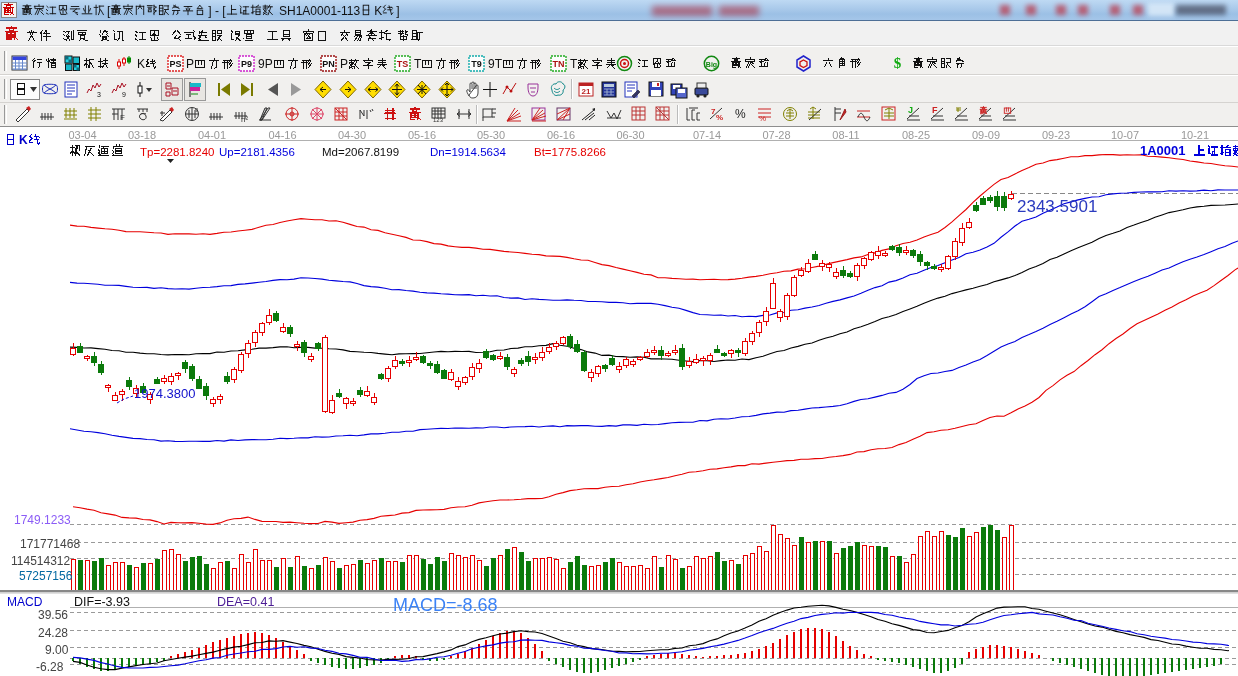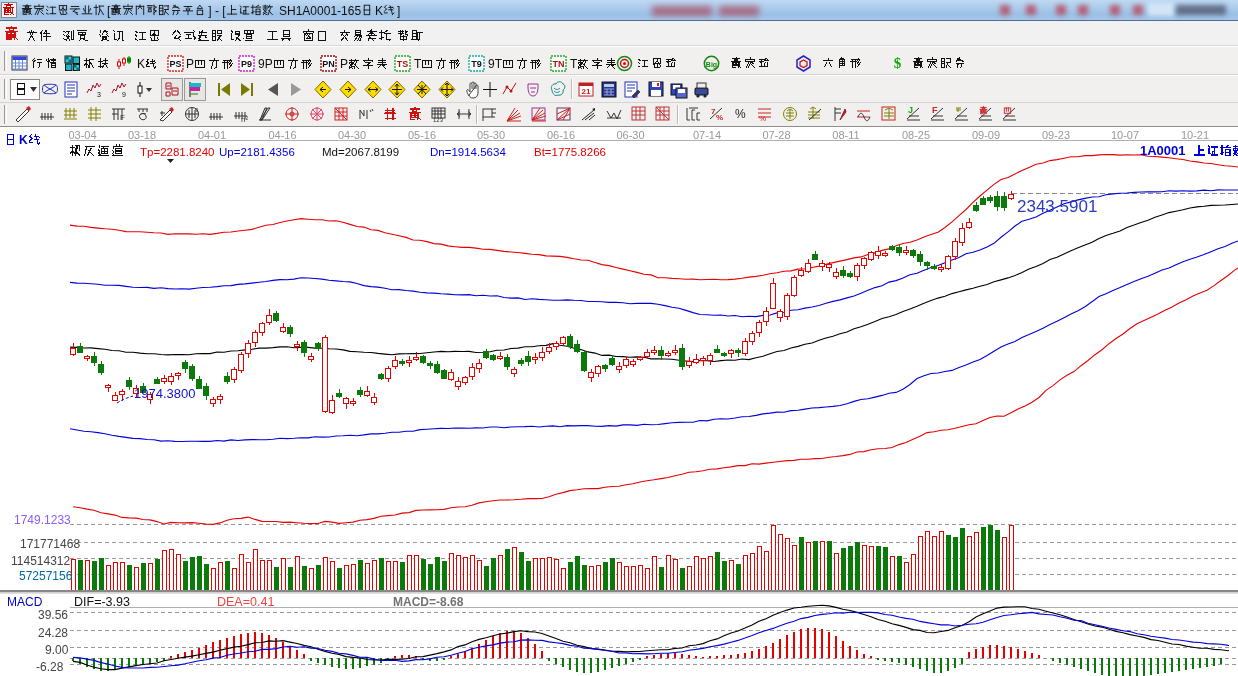--- a/index.html
+++ b/index.html
@@ -175,21 +175,21 @@
           <path d="M37.4 5.5L41.1 8.8"></path>
           <path d="M41.1 5.5L37.4 8.8"></path>
           <path d="M39.1 8.8L37.4 10.6"></path>
           <path d="M37.9 9.2L40.9 10.6"></path>
           <path d="M43.6 1.2L42.2 3.7"></path>
           <path d="M42.5 2.8H46.4"></path>
           <path d="M44.9 2.8L42.2 10.6"></path>
           <path d="M42.7 6.5L46.4 10.6"></path>
         </g>
       </svg>
-      <span class="lat" style="font-size:12px"> SH1A0001-165</span>
+      <span class="lat" style="font-size:12px"> SH1A0001-113</span>
       <svg width="14" height="13" viewBox="0 0 14 13" style="vertical-align:top" shape-rendering="crispEdges">
         <g stroke="#111" stroke-width="0.9" fill="none" stroke-linecap="square">
           <rect x="3.2" y="1.2" width="5.5" height="9.5"></rect>
           <path d="M3.2 6.0H8.8"></path>
         </g>
       </svg>
       <span class="lat" style="font-size:12px">K</span>
       <svg width="14" height="13" viewBox="0 0 14 13" style="vertical-align:top" shape-rendering="crispEdges">
         <g stroke="#111" stroke-width="0.9" fill="none" stroke-linecap="square">
           <path d="M3.4 1.2L1.6 3.2"></path>
@@ -1905,18 +1905,18 @@
       </svg>
     </div>
     <div class="abs lat" style="left:14px;top:513px;font-size:12px;color:#8b5cf6;font-weight:normal;letter-spacing:0px">1749.1233</div>
     <div class="abs lat" style="left:20px;top:537px;font-size:12px;color:#444;font-weight:normal;letter-spacing:0px">171771468</div>
     <div class="abs lat" style="left:11px;top:554px;font-size:12px;color:#444;font-weight:normal;letter-spacing:0px">114514312</div>
     <div class="abs lat" style="left:19px;top:569px;font-size:12px;color:#0369a1;font-weight:normal;letter-spacing:0px">57257156</div>
     <div class="abs lat" style="left:134px;top:386px;font-size:13px;color:#1111cc;font-weight:normal;letter-spacing:0px">1974.3800</div>
     <div class="abs lat" style="left:1017px;top:197px;font-size:17px;color:#2b3bbf;font-weight:normal;letter-spacing:0px">2343.5901</div>
     <div class="abs lat" style="left:7px;top:595px;font-size:12px;color:#0000cc;font-weight:normal;letter-spacing:0px">MACD</div>
     <div class="abs lat" style="left:74px;top:595px;font-size:12.5px;color:#111;font-weight:normal;letter-spacing:0px">DIF=-3.93</div>
-    <div class="abs lat" style="left:217px;top:595px;font-size:12.5px;color:#ef4444;font-weight:normal;letter-spacing:0px">DEA=0.41</div>
-    <div class="abs lat" style="left:393px;top:595px;font-size:12px;color:#737373;font-weight:bold;letter-spacing:0px">MACD=-8.68</div>
+    <div class="abs lat" style="left:217px;top:595px;font-size:12.5px;color:#4c1d95;font-weight:normal;letter-spacing:0px">DEA=0.41</div>
+    <div class="abs lat" style="left:393px;top:595px;font-size:18px;color:#3b82f6;font-weight:normal;letter-spacing:0px">MACD=-8.68</div>
     <div class="abs lat" style="left:38px;top:608px;font-size:12px;color:#444;font-weight:normal;letter-spacing:0px">39.56</div>
     <div class="abs lat" style="left:38px;top:626px;font-size:12px;color:#444;font-weight:normal;letter-spacing:0px">24.28</div>
     <div class="abs lat" style="left:45px;top:643px;font-size:12px;color:#444;font-weight:normal;letter-spacing:0px">9.00</div>
     <div class="abs lat" style="left:36px;top:660px;font-size:12px;color:#444;font-weight:normal;letter-spacing:0px">-6.28</div>
   </div>
 </body></html>

